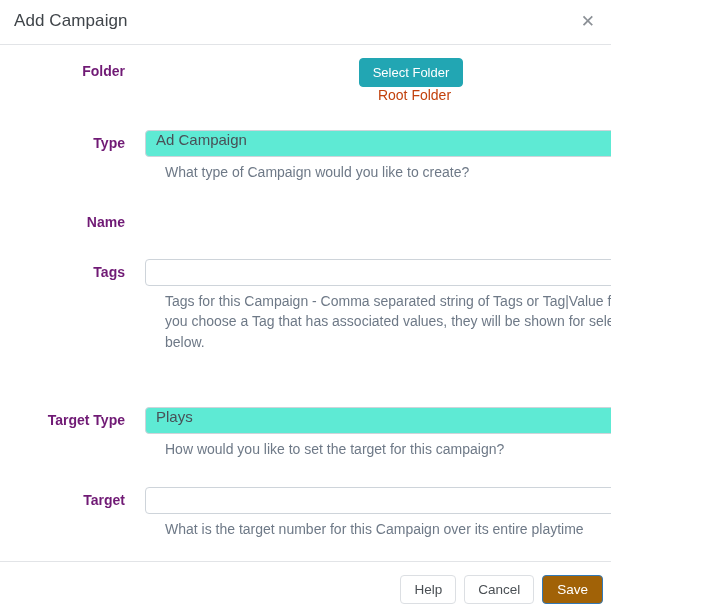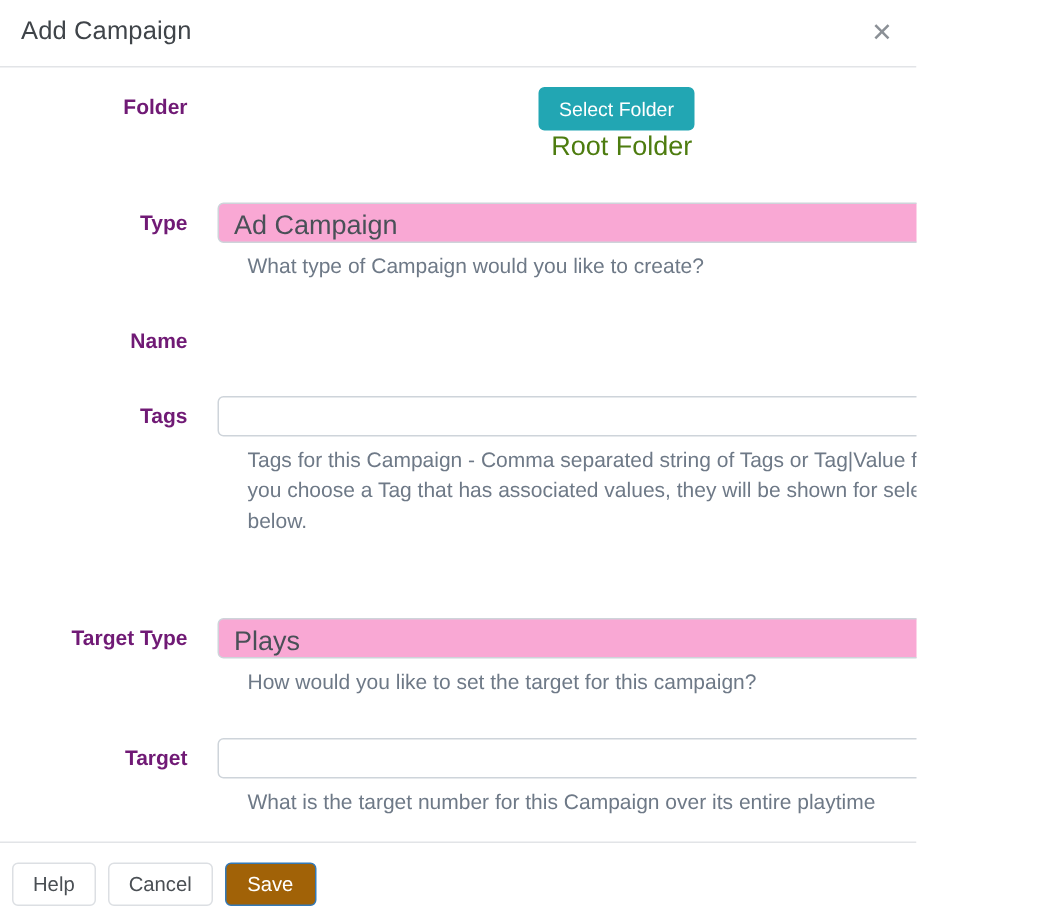--- a/index.html
+++ b/index.html
@@ -48,58 +48,58 @@
     width: 100%; height: 27px;
     border: 1px solid #ced4da; border-radius: 4px;
     padding: 0 10px; font-size: 13.5px; color: #495057;
     font-family: "Liberation Sans", "DejaVu Sans", sans-serif;
     outline: none; background: #fff;
   }
 
   .select-box {
     position: relative; width: 100%; height: 27px;
     border: 1px solid #ced4da; border-radius: 4px;
-    background: #f9a8d4; cursor: pointer;
-    display: flex; align-items: flex-end;
+    background: #5eead4; cursor: pointer;
+    display: flex; align-items: flex-start;
     padding: 0 30px 0 10px;
-    font-size: 18px; color: #495057;
+    font-size: 15px; color: #495057;
   }
   .select-box .chevron {
     position: absolute; right: 11px; top: 50%; transform: translateY(-50%);
     width: 11px; height: 8px; display: block;
   }
 
   .btn {
     display: inline-flex; align-items: center; justify-content: center;
     border-radius: 4px; cursor: pointer; font-size: 13.5px;
     font-family: "Liberation Sans", "DejaVu Sans", sans-serif;
     border: 1px solid transparent; line-height: 1;
   }
   .btn-teal {
     background: #22a6b3; color: #fff; border-color: #22a6b3;
     height: 29px; padding: 0 13px; font-size: 13px;
   }
   .folder-value {
-    font-size: 18px; color: #4d7c0f; margin-left: 7px;
+    font-size: 14px; color: #c2410c; margin-left: 7px;
   }
   .folder-line { display: flex; align-items: center; flex-direction: column; }
 
   
   .row-folder       { margin-bottom: 27px; }
   .row-type         { margin-bottom: 27px; }
   .row-name         { margin-bottom: 28px; }
   .row-tags         { margin-bottom: 55px; }
   .row-target-type  { margin-bottom: 28px; }
   .row-target       { margin-bottom: 0; }
 
   
   .modal-footer {
     border-top: 1px solid #e2e4e7;
     padding: 13px 8px 9px 8px;
-    display: flex; justify-content: flex-start; align-items: flex-start; gap: 8px;
+    display: flex; justify-content: flex-end; align-items: flex-start; gap: 8px;
   }
   .btn-light {
     background: #fff; color: #4a4f54; border-color: #dcdfe3;
     height: 29px; padding: 0 13px;
   }
   .btn-primary {
     background: #a16207; color: #fff; border-color: #3379b7;
     height: 29px; padding: 0 14px;
   }
 </style>

